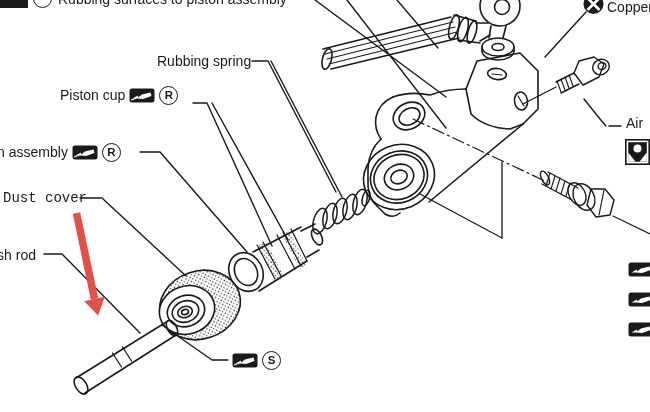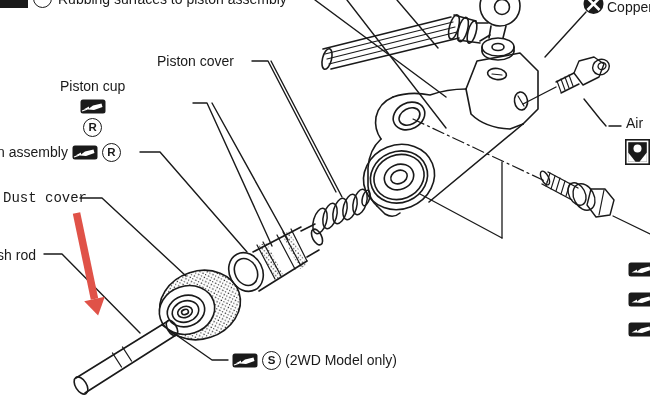--- a/index.html
+++ b/index.html
@@ -175,23 +175,23 @@
       <polygon points="84.2,301.2 104.8,296.8 98.1,315.6" fill="#e05248"></polygon>
     </g>
   </svg>
 
   <div>
     <span class="note-square"></span>
     <span class="note-circle"></span>
     <div class="lbl" style="left:58px;top:-9px;">Rubbing surfaces to piston assembly</div>
   </div>
 
-  <div class="lbl" style="left:157px;top:53px;">Piston cover</div>
-
-  <div class="lbl row" style="left:60px;top:78px;flex-direction:column;">
+  <div class="lbl" style="left:157px;top:53px;">Rubbing spring</div>
+
+  <div class="lbl row" style="left:60px;top:86px;">
     <span>Piston cup</span>
     <svg class="gicon" viewBox="0 0 26 15">
       <rect x="0.5" y="0.5" width="25" height="14" rx="2.5" fill="#1a1a1a"></rect>
       <path d="M3.5,10.5 L9,7.5 L9,9.5 L13,6.5 L21.5,4.5 L22.5,8 L14,11 L8,10.5 Z" fill="#fff"></path>
       <path d="M2,12 L7,10.2" stroke="#fff" stroke-width="1.1"></path>
     </svg>
     <span class="badge">R</span>
   </div>
 
   <div class="lbl row" style="left:-34px;top:143px;">
@@ -208,21 +208,20 @@
 
   <div class="lbl" style="left:-20px;top:247px;">Push rod</div>
 
   <div class="lbl row" style="left:232px;top:351px;">
     <svg class="gicon" viewBox="0 0 26 15">
       <rect x="0.5" y="0.5" width="25" height="14" rx="2.5" fill="#1a1a1a"></rect>
       <path d="M3.5,10.5 L9,7.5 L9,9.5 L13,6.5 L21.5,4.5 L22.5,8 L14,11 L8,10.5 Z" fill="#fff"></path>
       <path d="M2,12 L7,10.2" stroke="#fff" stroke-width="1.1"></path>
     </svg>
     <span class="badge">S</span>
-    <span>(2WD Model only)</span>
   </div>
 
   <div class="lbl row" style="left:583px;top:-3px;gap:3px;">
     <svg width="21" height="20" viewBox="0 0 21 20">
       <circle cx="10.5" cy="7" r="10" fill="#1a1a1a"></circle>
       <path d="M4.5,1 L16.5,13 M16.5,1 L4.5,13" stroke="#fff" stroke-width="2.6"></path>
     </svg>
     <span>Copper</span>
   </div>
 

